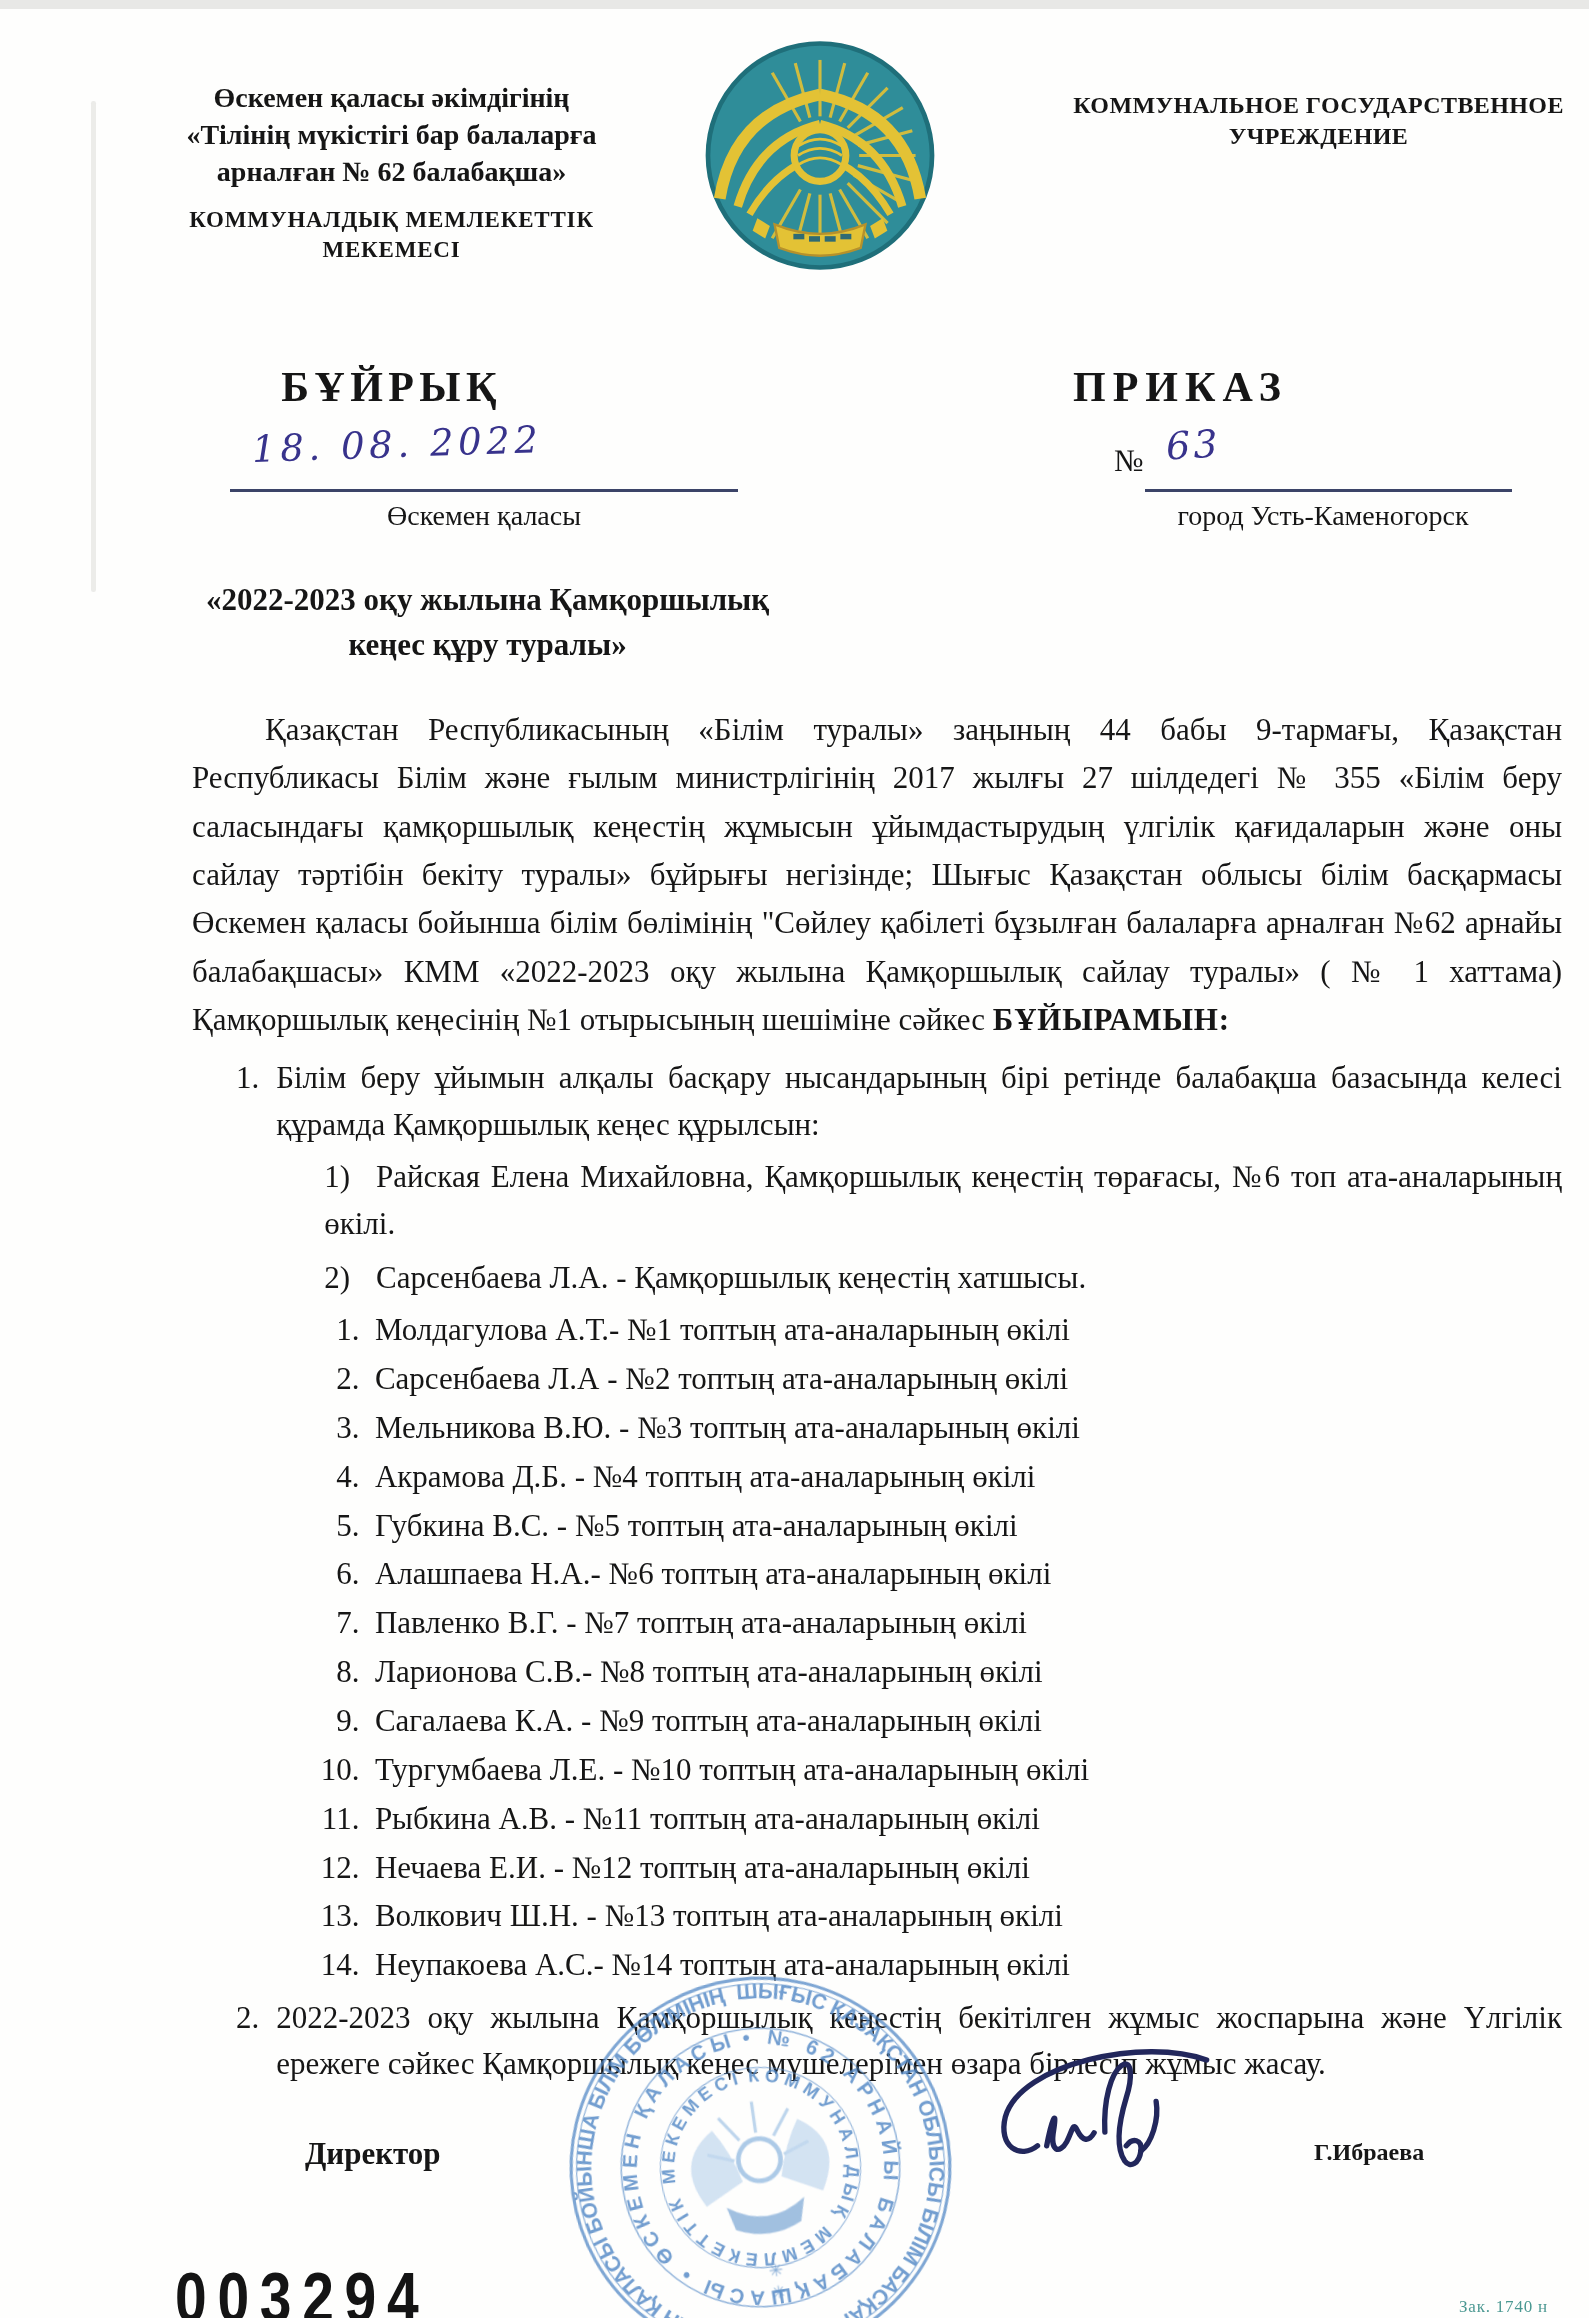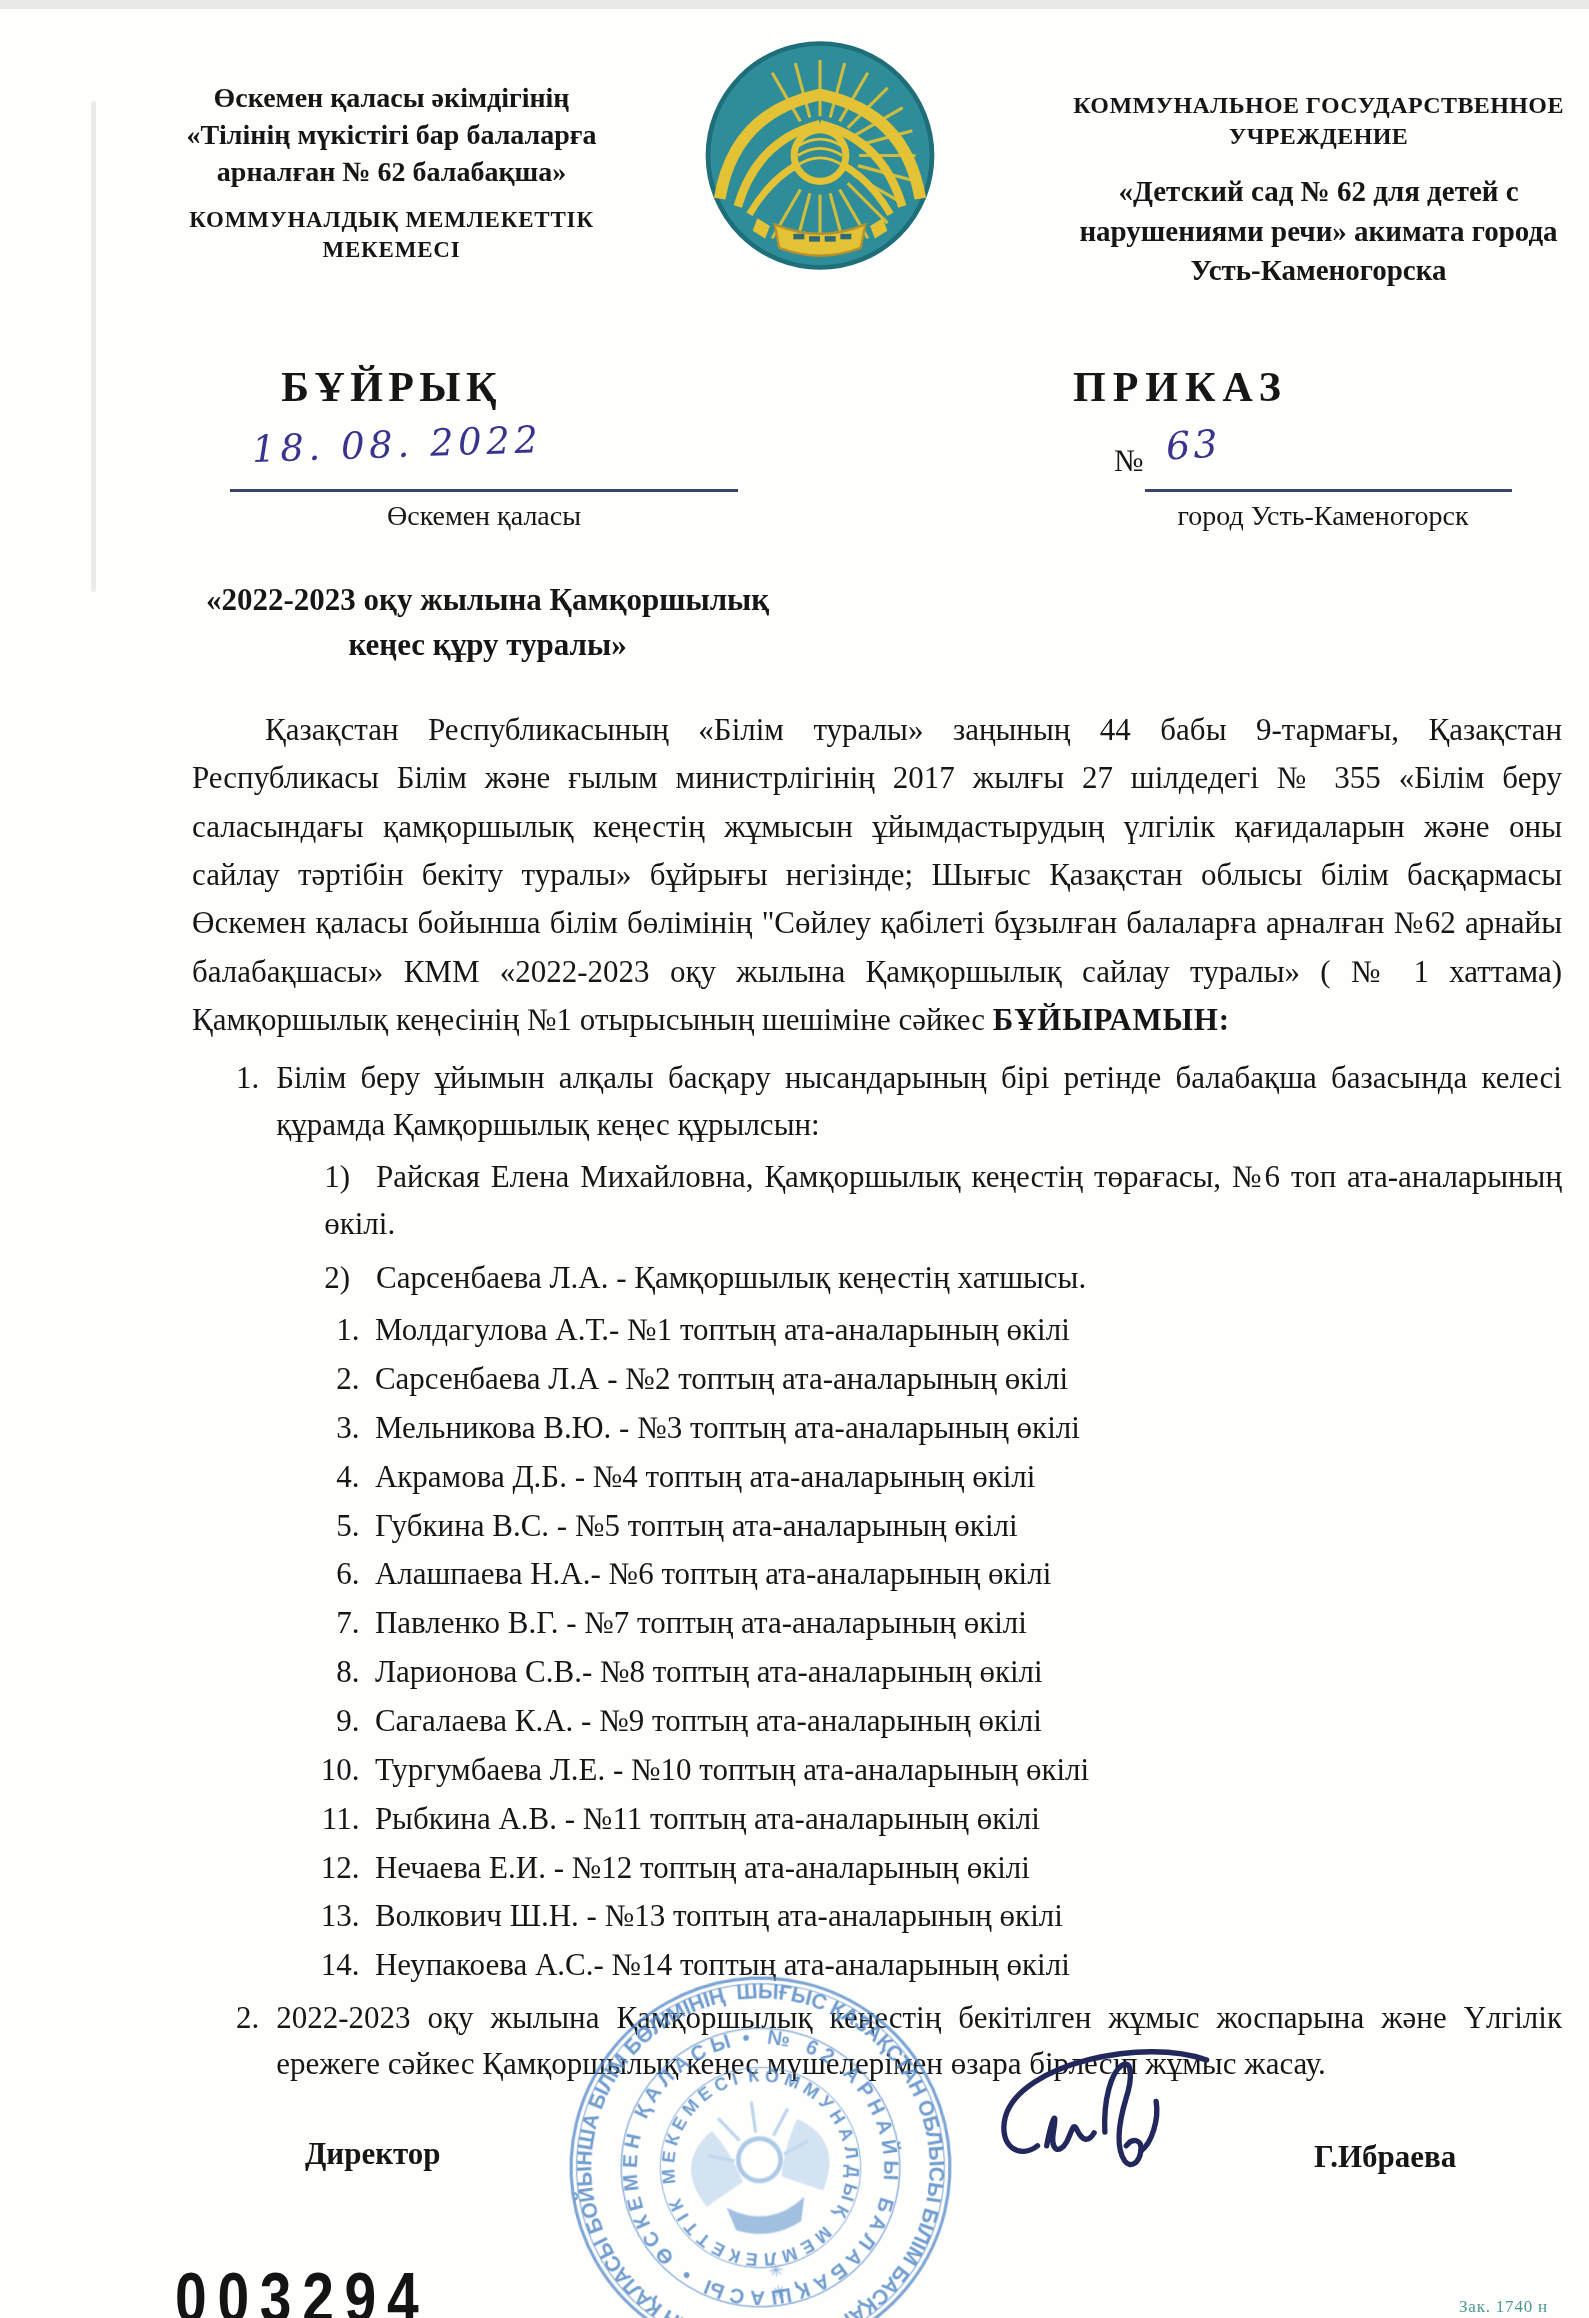--- a/index.html
+++ b/index.html
@@ -50,21 +50,21 @@
   .lead b{letter-spacing:0.8px;}
   ol.top-list{margin:10.7px 0 0 0;padding:0 0 0 75px;}
   ol.top-list>li{margin:0 0 7.7px 0;padding-left:9.2px;text-align:justify;line-height:1.5;}
   ol.sub-list{list-style:none;counter-reset:sub;margin:6.1px 0 0 0;padding:0 0 0 48px;}
   ol.sub-list>li{counter-increment:sub;margin:0 0 7.7px 0;text-align:justify;line-height:1.5;}
   ol.sub-list>li::before{content:counter(sub) ")";margin-right:26px;}
   ol.member-list{margin:7.7px 0 4.6px 0;padding:0 0 0 91px;}
   ol.member-list>li{margin:0 0 6.1px 0;line-height:1.38;padding-left:7.7px;}
   
   .director{position:absolute;left:305px;top:2127px;font-size:31px;font-weight:bold;}
-  .signer{position:absolute;left:1314px;top:2130px;font-size:31px;font-weight:bold;}
+  .signer{position:absolute;left:1314px;top:2130px;font-size:24px;font-weight:bold;}
   .signature-wrap{position:absolute;left:973px;top:2022px;width:253px;height:176px;}
   .stamp-wrap{position:absolute;left:557px;top:1955px;width:407px;height:407px;
     transform:rotate(-8deg);opacity:.92;}
   .serial{position:absolute;left:175px;top:2247px;font-size:57px;letter-spacing:10.7px;
     font-family:"Liberation Sans",sans-serif;font-weight:bold;color:#141414;
     transform:scaleY(1.25);transform-origin:top left;}
   .print-mark{position:absolute;left:1459px;top:2288px;font-size:17px;color:#0f766e;
     opacity:.75;letter-spacing:0.8px;font-family:"Liberation Serif",serif;}
   .bottom-edge{position:absolute;left:0;bottom:0;width:959px;height:10px;
     background:linear-gradient(90deg,#80868c 0%,#9aa0a5 55%,rgba(190,195,200,0) 100%);opacity:.85;}
@@ -124,21 +124,20 @@
         <rect x="156" y="253" width="14" height="7"></rect>
         <rect x="176" y="250" width="14" height="7"></rect>
       </g>
       <path d="M70,230 l16,10 -6,16 -16,-10 Z" fill="#e3c235"></path>
       <path d="M230,230 l-16,10 6,16 16,-10 Z" fill="#e3c235"></path>
     </svg>
   </div>
 
   <div class="org-right">
     <div>КОММУНАЛЬНОЕ ГОСУДАРСТВЕННОЕ УЧРЕЖДЕНИЕ</div>
-    <div class="org-right-main">«Детский сад № 62 для детей с нарушениями речи» акимата города Усть-Каменогорска</div>
   </div>
 
   <div class="title-kk">БҰЙРЫҚ</div>
   <div class="title-ru">ПРИКАЗ</div>
 
   <div class="date-hand hand">18. 08. 2022</div>
   <div class="date-line"></div>
   <div class="place-kk">Өскемен қаласы</div>
 
   <div class="num-label">№</div>

